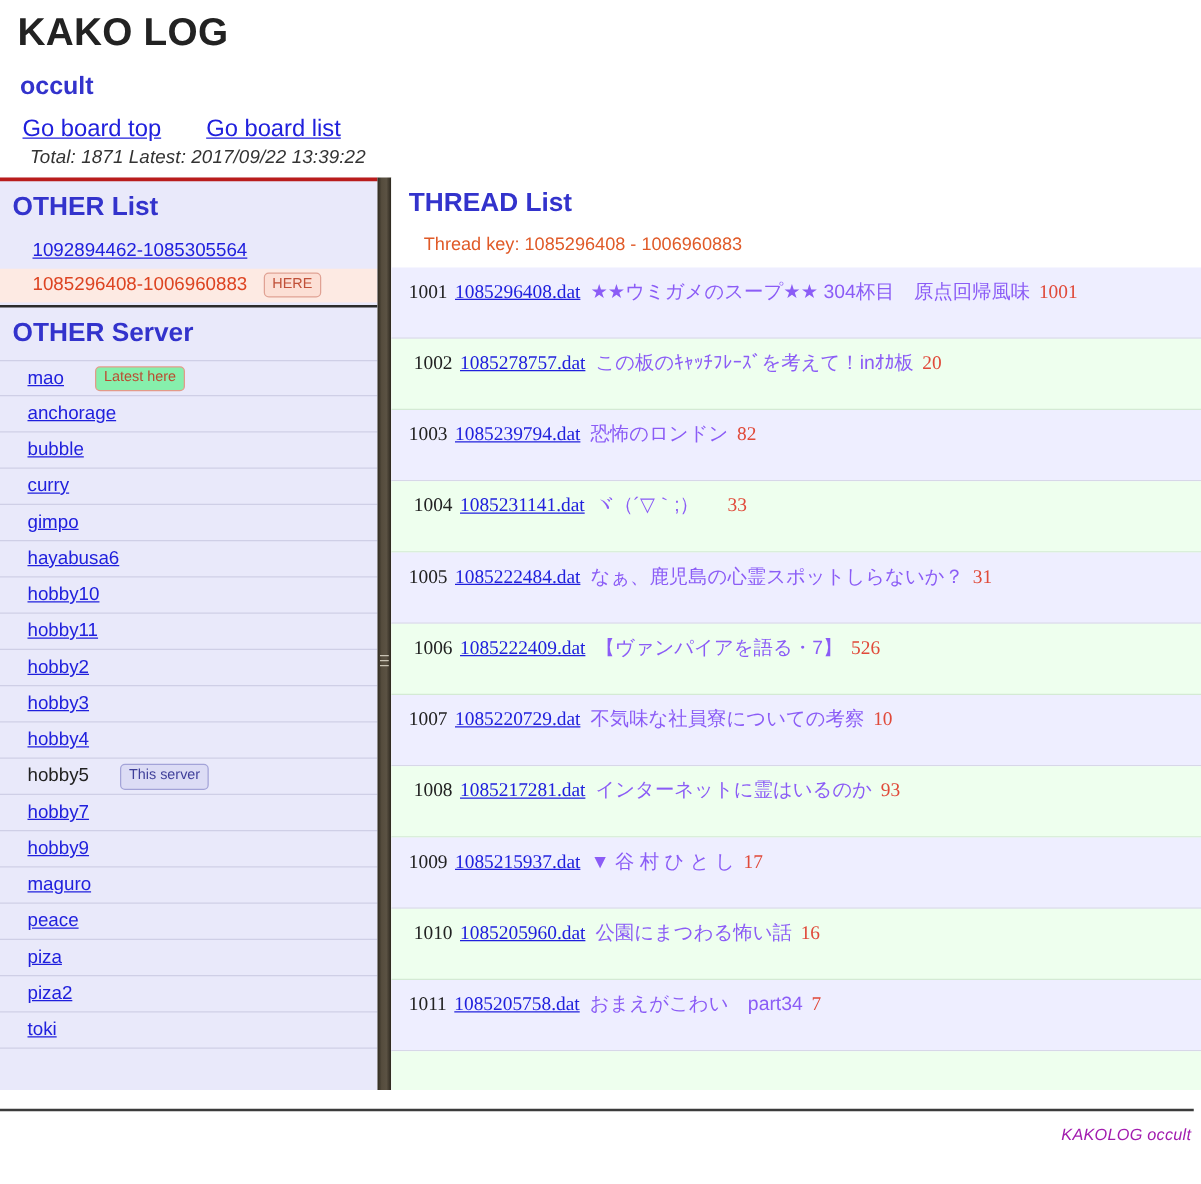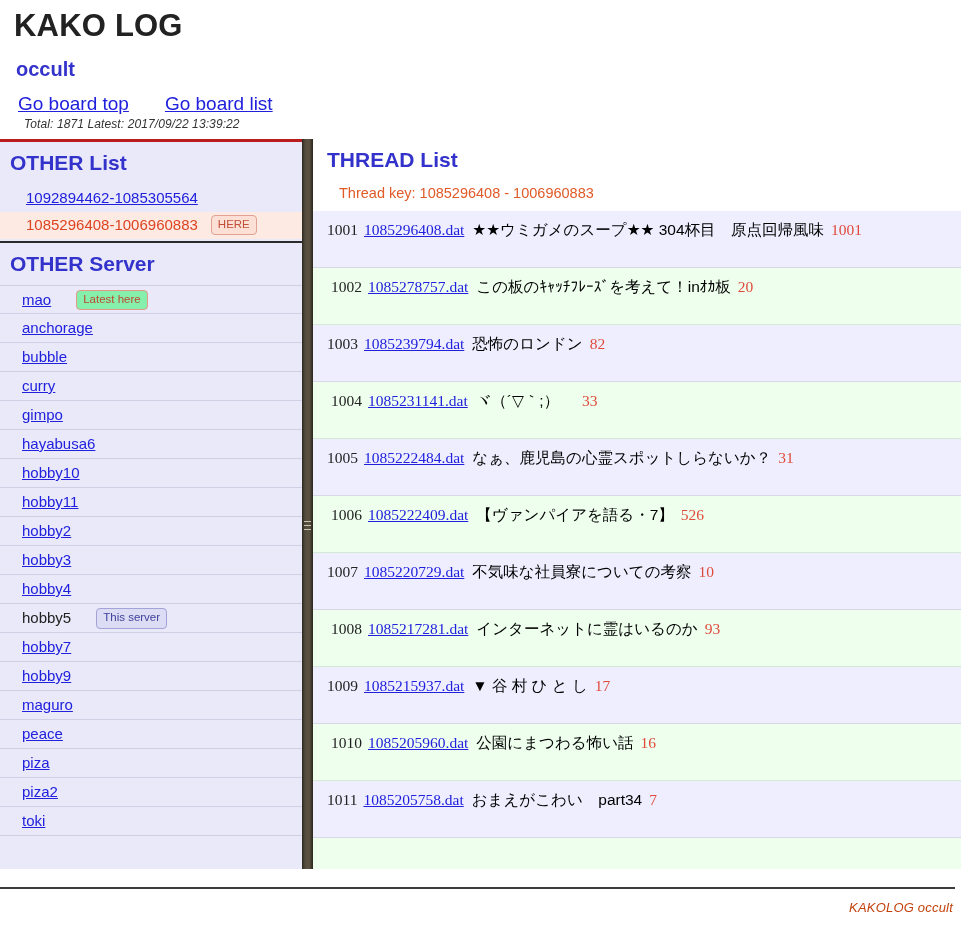--- a/index.html
+++ b/index.html
@@ -42,21 +42,21 @@
     align-items: baseline;
     gap: 36px;
   }
   .header-links a {
     color: #2020dd;
     text-decoration: underline;
     font-size: 19px;
     line-height: 1.1;
   }
   .header-meta {
-    font-size: 12px;
+    font-size: 15px;
     font-style: italic;
     color: #333333;
     margin: 0 0 8px 12px;
     letter-spacing: 0.1px;
   }
 
   
   .panes {
     position: relative;
     height: 737px;
@@ -207,21 +207,21 @@
   }
   .t-file {
     color: #2020dd;
     text-decoration: underline;
     margin-left: 6px;
     font-family: "Liberation Serif", "DejaVu Serif", serif;
     font-size: 15.5px;
   }
   .t-subject {
     margin-left: 8px;
-    color: #000000;
+    color: #8b5cf6;
     font-size: 15.5px;
   }
   .t-count {
     margin-left: 7px;
     color: #e04a3a;
     font-family: "Liberation Serif", "DejaVu Serif", serif;
     font-size: 15.5px;
   }
 
   
@@ -233,21 +233,21 @@
     height: 60px;
   }
   .footer-rule {
     border-top: 2px solid #3b3b3b;
     margin: 0 6px 0 0;
   }
   .footer-text {
     text-align: right;
     font-size: 13px;
     font-style: italic;
-    color: #c2410c;
+    color: #a21caf;
     padding: 11px 8px 0 0;
     letter-spacing: 0.2px;
   }
 </style>
 </head>
 <body>
 
 <div class="page-header">
   <h1 class="site-title">KAKO LOG</h1>
   <div class="board-name">occult</div>

